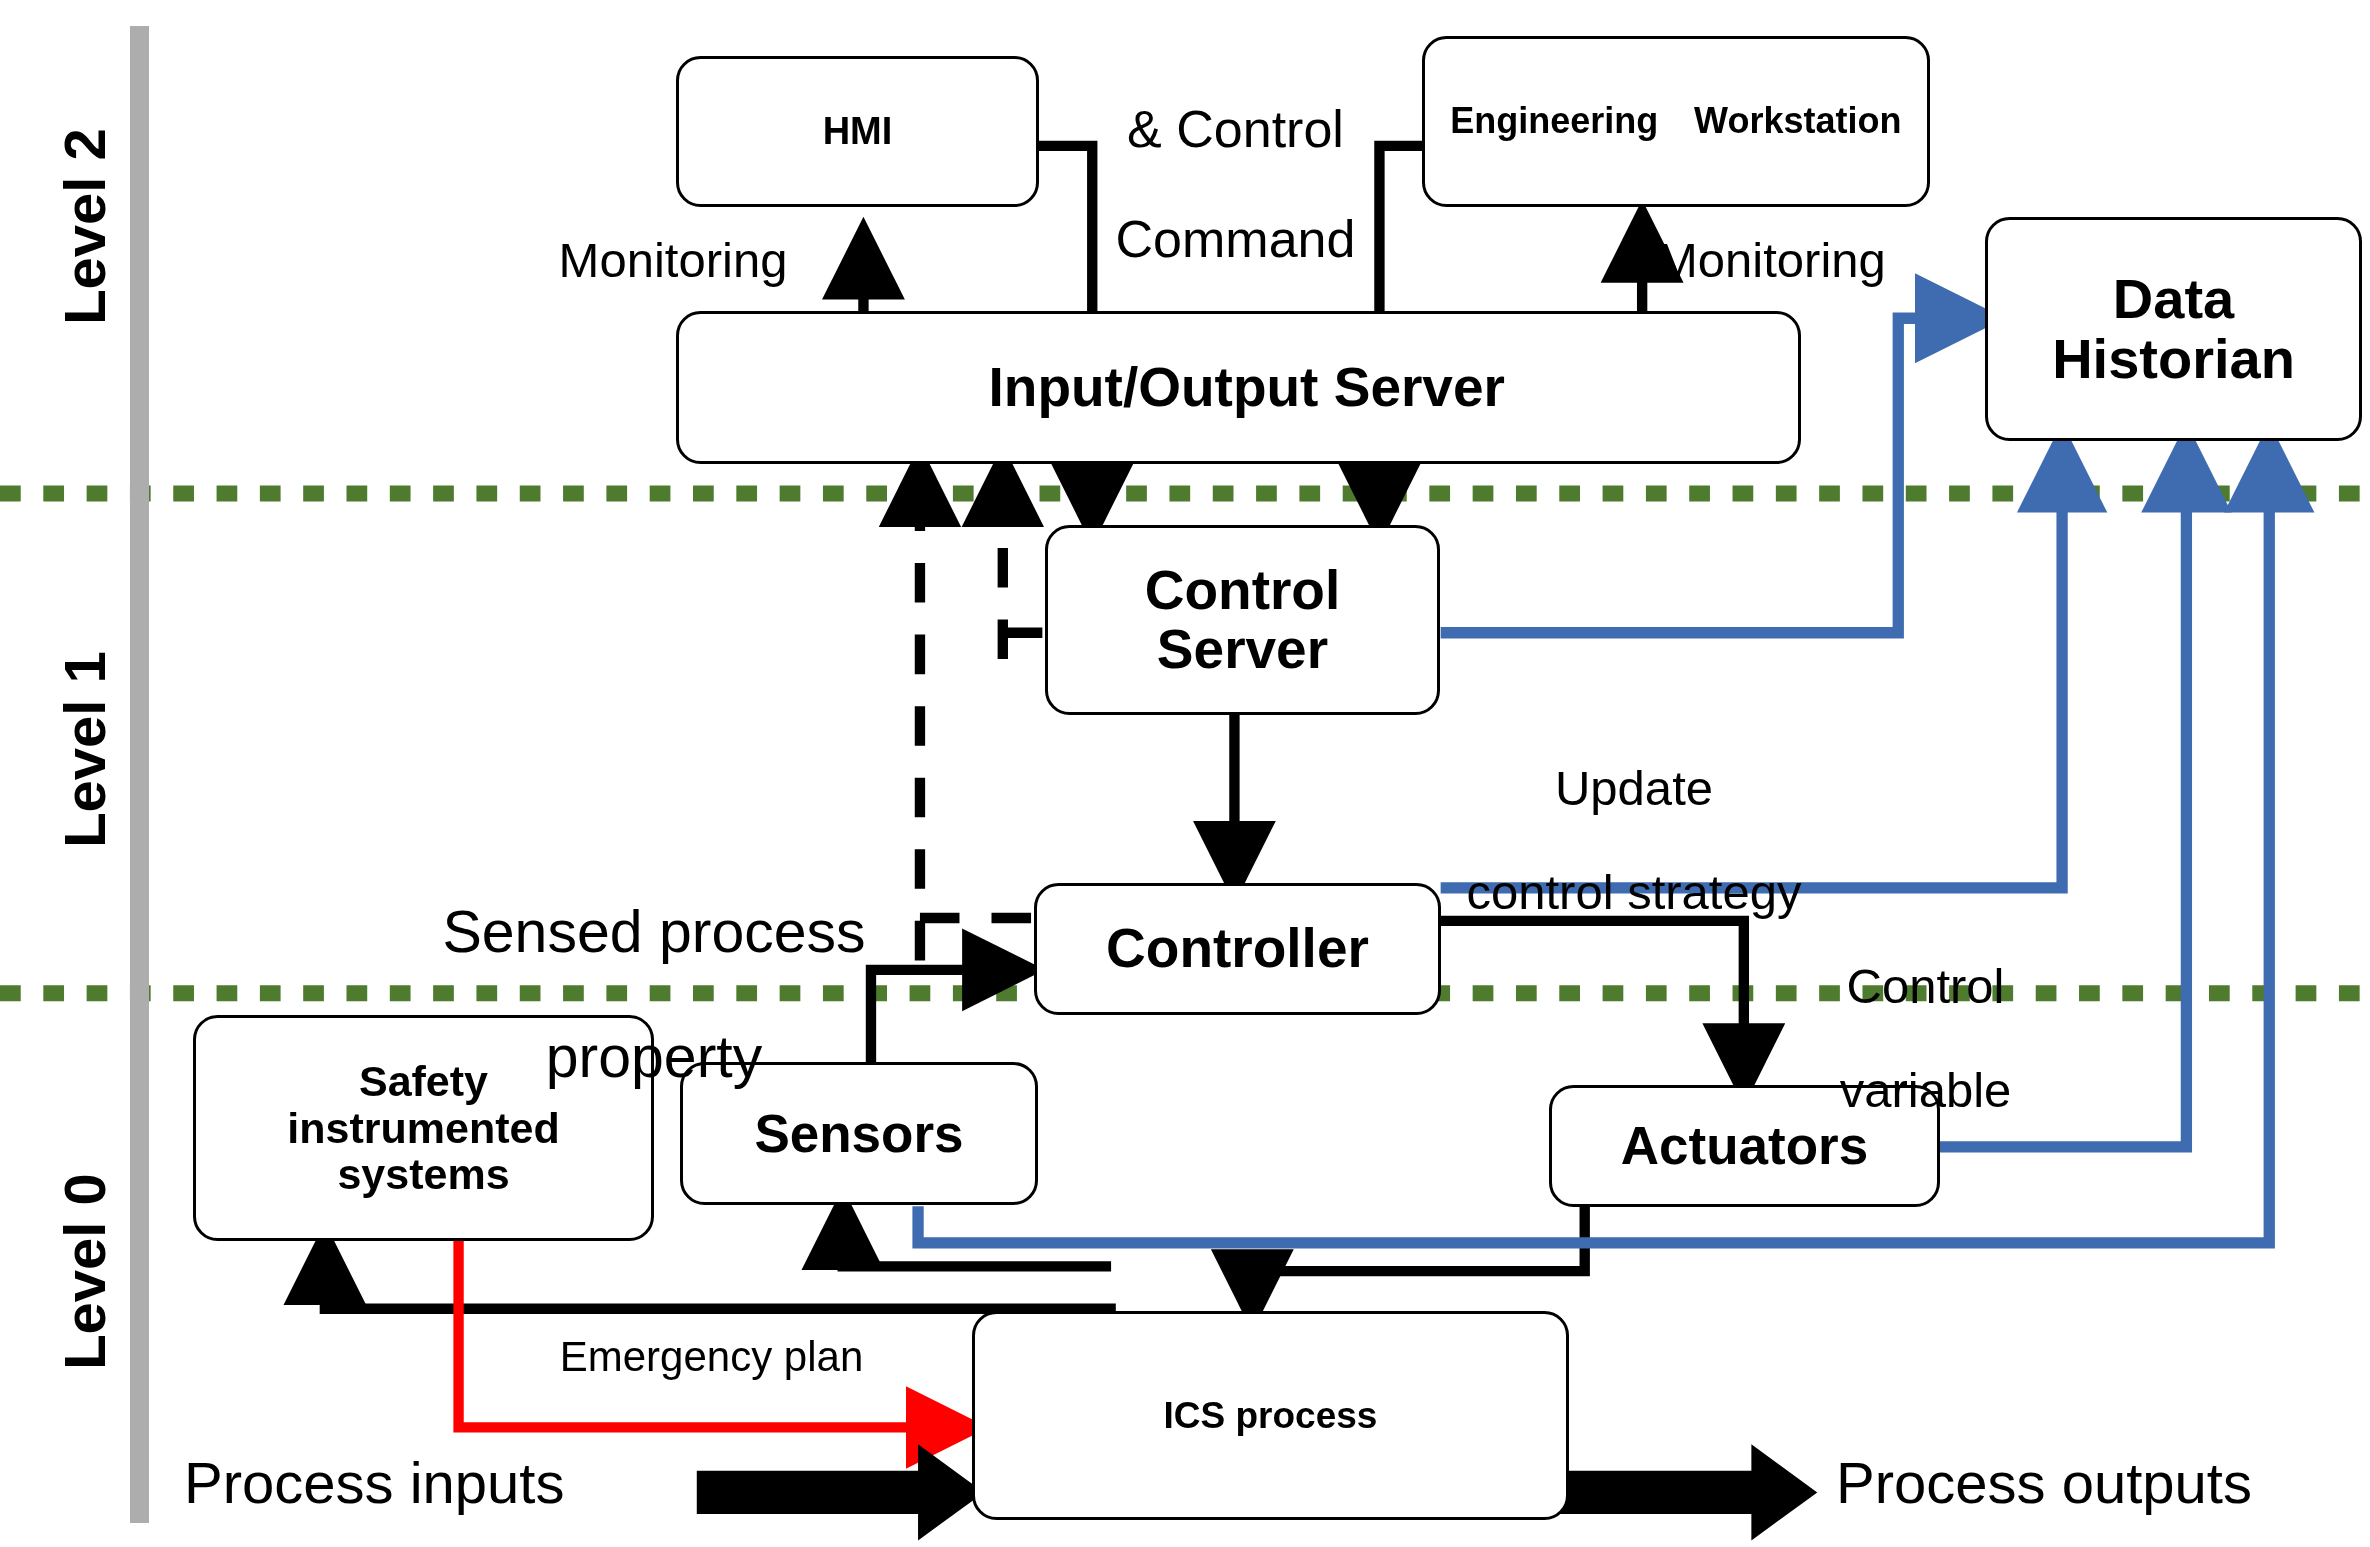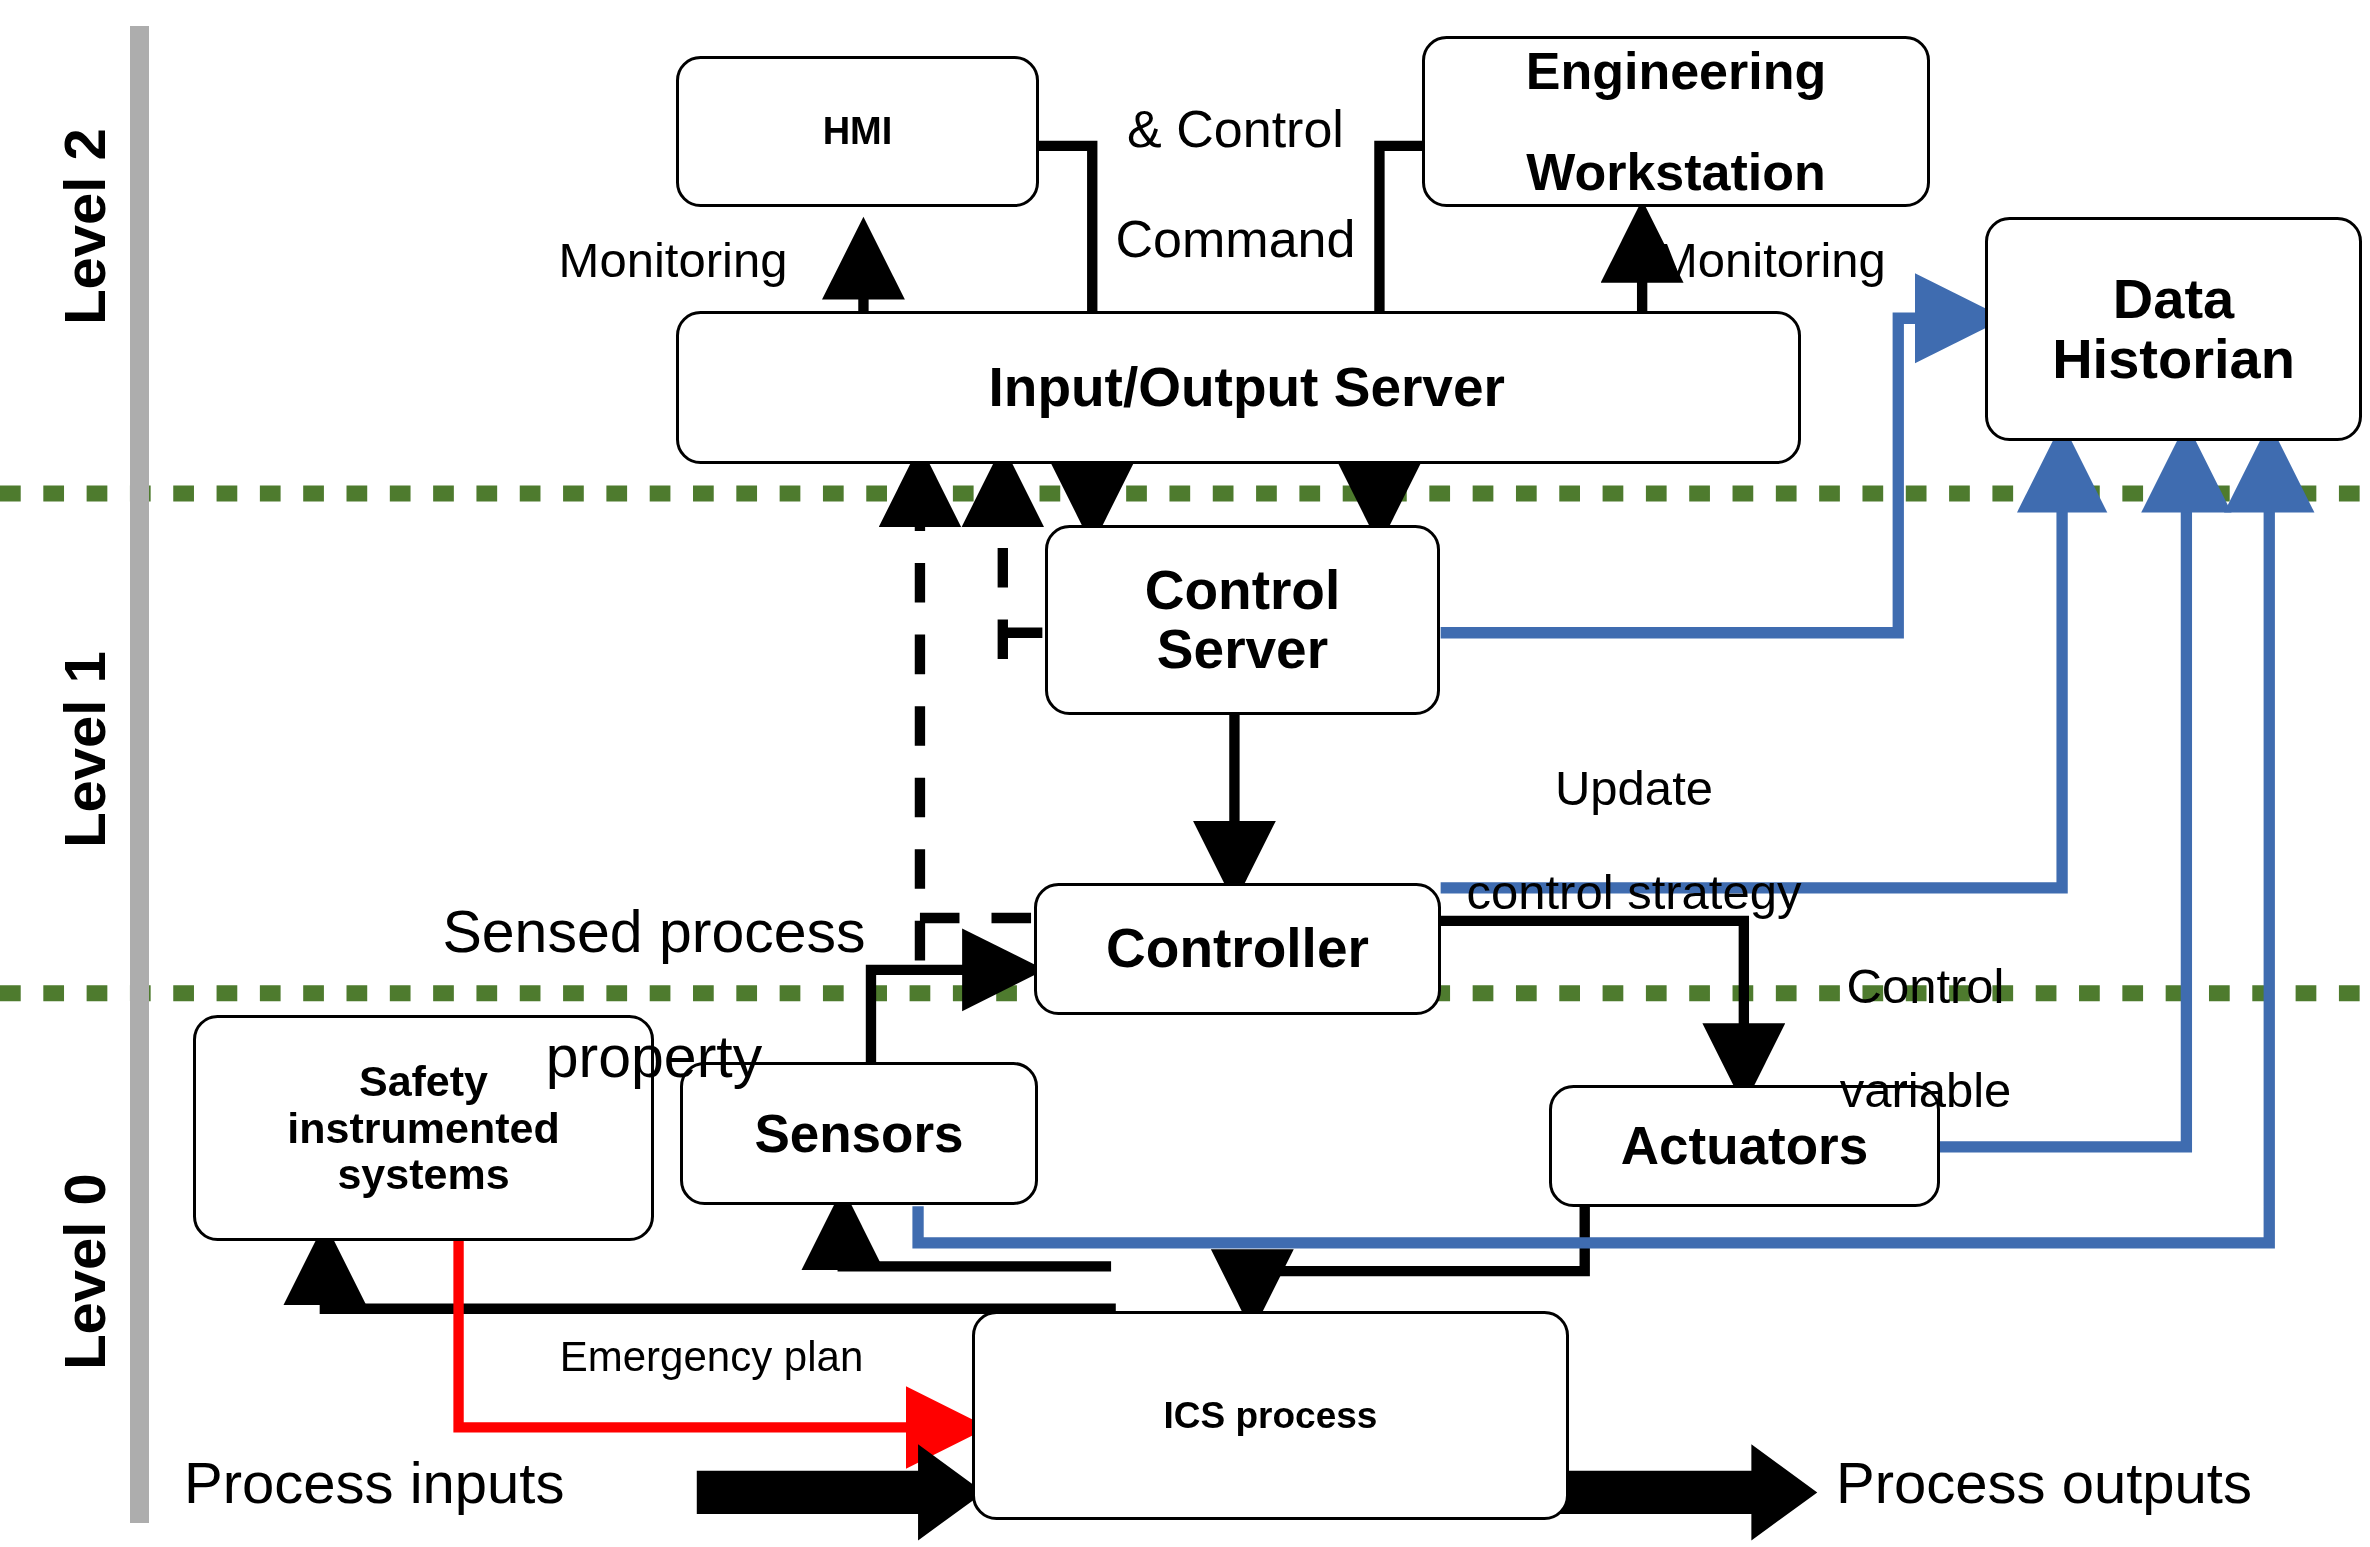--- a/index.html
+++ b/index.html
@@ -138,21 +138,21 @@
       <path d="M 740,1562 L 975,1562 L 975,1534 L 1045,1585 L 975,1636 L 975,1608 L 740,1608 Z"></path>
 
       <path d="M 1625,1562 L 1860,1562 L 1860,1534 L 1930,1585 L 1860,1636 L 1860,1608 L 1625,1608 Z"></path>
     </g>
   </svg>
 
   <div class="node" style="left:676px; top:56px; width:363px; height:151px; font-size:38px;">
     <span>HMI</span>
   </div>
 
-  <div class="node" style="left:1422px; top:36px; width:508px; height:171px; font-size:52px; flex-direction:column; justify-content:space-between;">
+  <div class="node" style="left:1422px; top:36px; width:508px; height:171px; font-size:36px; flex-direction:row; justify-content:flex-end;">
     <span>Engineering</span>
     <span>Workstation</span>
   </div>
 
   <div class="node" style="left:676px; top:311px; width:1125px; height:153px; font-size:55px;padding-left:24px;">
     <span>Input/Output Server</span>
   </div>
 
   <div class="node" style="left:1985px; top:217px; width:377px; height:224px; font-size:56px; flex-direction:column; justify-content:center;">
     <span>Data</span>

